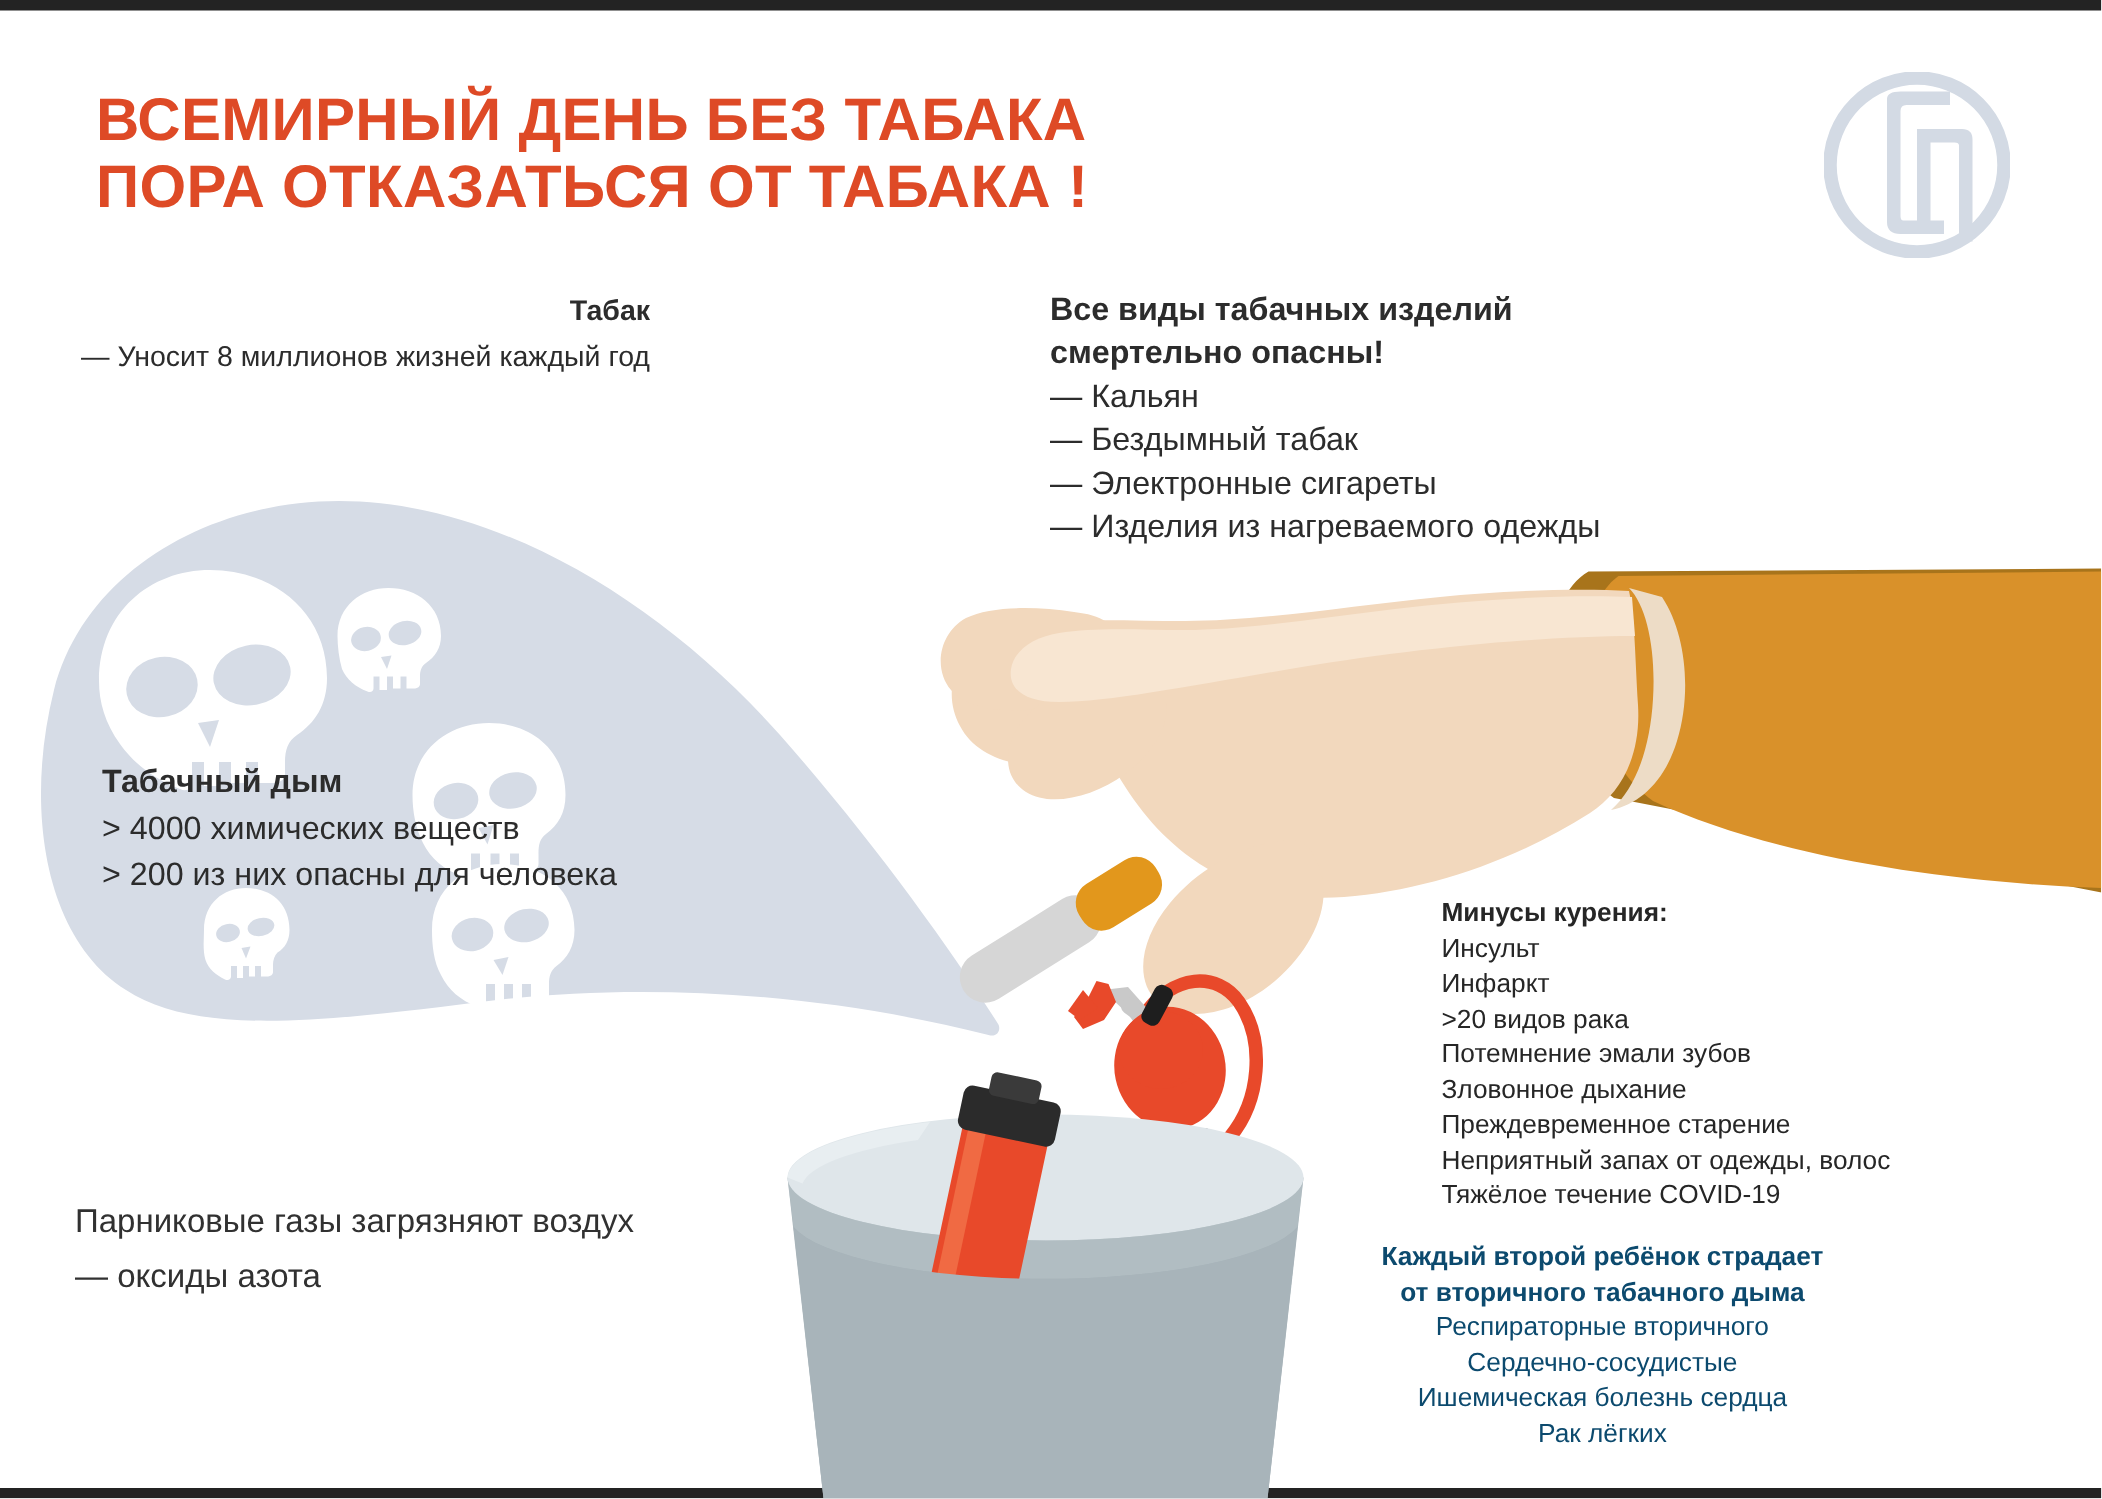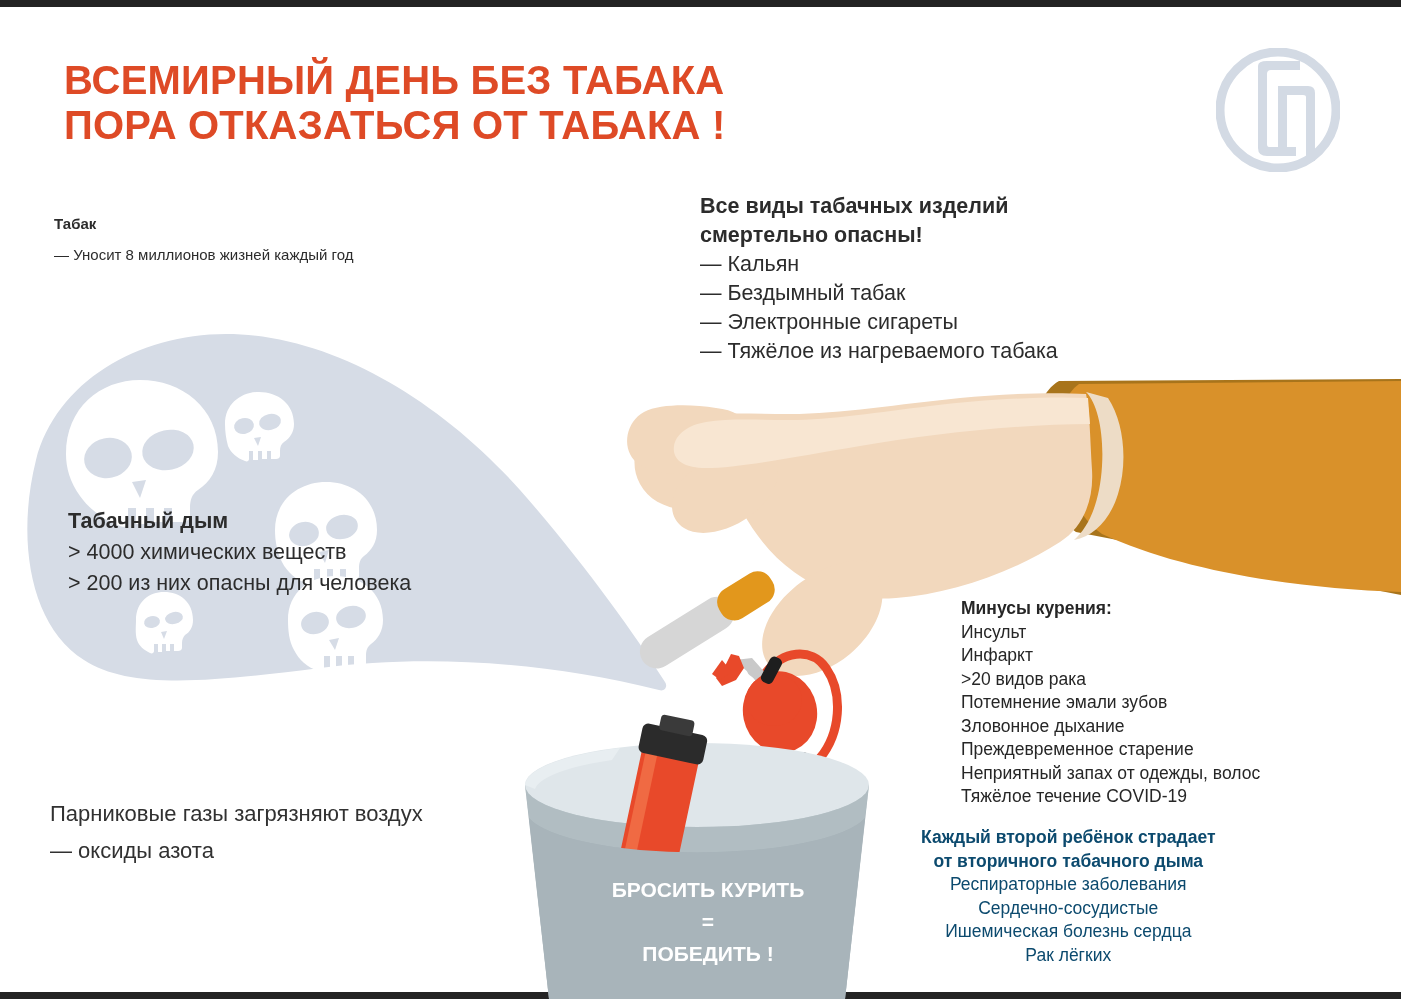--- a/index.html
+++ b/index.html
@@ -63,23 +63,24 @@
     display: block;
     white-space: nowrap;
   }
   .txt-block .ln {
     display: block;
     white-space: nowrap;
   }
 
   #block-tobacco {
     left: 54px;
-    top: 208px;
-    font-size: 15px;
+    top: 192px;
+    font-size: 19px;
     line-height: 31px;
+    text-align: right;
   }
   #block-products {
     left: 700px;
     top: 192px;
     font-size: 21.5px;
     line-height: 29px;
   }
   #block-smoke {
     left: 68px;
     top: 506px;
@@ -395,21 +396,21 @@
     <span class="hd">Табак</span>
     <span class="ln">— Уносит 8 миллионов жизней каждый год</span>
   </div>
 
   <div class="txt-block" id="block-products">
     <span class="hd">Все виды табачных изделий</span>
     <span class="hd">смертельно опасны!</span>
     <span class="ln">— Кальян</span>
     <span class="ln">— Бездымный табак</span>
     <span class="ln">— Электронные сигареты</span>
-    <span class="ln">— Тяжёлое из нагреваемого табака</span>
+    <span class="ln">— Изделия из нагреваемого одежды</span>
   </div>
 
   <div class="txt-block" id="block-smoke">
     <span class="hd">Табачный дым</span>
     <span class="ln">&gt; 4000 химических веществ</span>
     <span class="ln">&gt; 200 из них опасны для человека</span>
   </div>
 
   <div class="txt-block" id="block-greenhouse">
     <span class="ln">Парниковые газы загрязняют воздух</span>
@@ -424,26 +425,21 @@
     <span class="ln">Потемнение эмали зубов</span>
     <span class="ln">Зловонное дыхание</span>
     <span class="ln">Преждевременное старение</span>
     <span class="ln">Неприятный запах  от одежды, волос</span>
     <span class="ln">Тяжёлое течение COVID-19</span>
   </div>
 
   <div class="txt-block" id="block-children">
     <span class="hd">Каждый второй ребёнок страдает</span>
     <span class="hd">от вторичного табачного дыма</span>
-    <span class="ln">Респираторные заболевания</span>
+    <span class="ln">Респираторные вторичного</span>
     <span class="ln">Сердечно-сосудистые</span>
     <span class="ln">Ишемическая болезнь сердца</span>
     <span class="ln">Рак лёгких</span>
   </div>
 
-  <div id="bin-caption">
-    <span class="ln">БРОСИТЬ КУРИТЬ</span>
-    <span class="ln">=</span>
-    <span class="ln">ПОБЕДИТЬ !</span>
-  </div>
 
   <div class="edge-bar" id="bottom-bar"></div>
 </div>
 
 </body></html>

